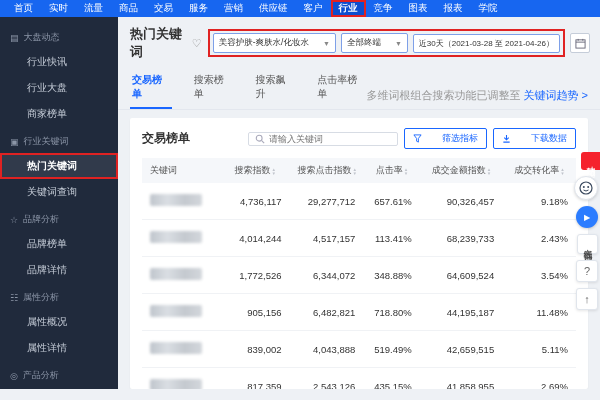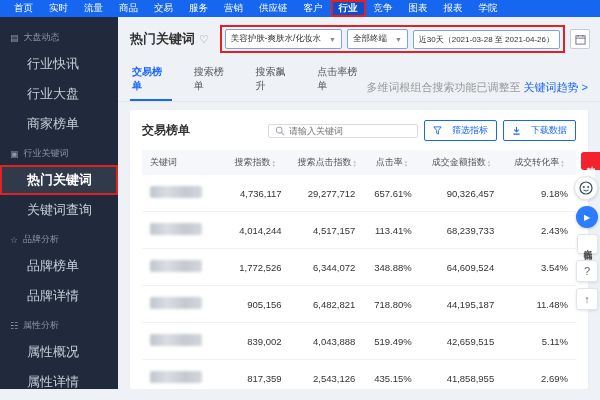--- a/index.html
+++ b/index.html
@@ -11,49 +11,49 @@
   .nav-item { display:flex; align-items:center; padding:0 8px; font-size:9.5px; color:#fff; cursor:pointer; white-space:nowrap; }
   .nav-item.active { background:#0d4ecf; font-weight:bold; }
   .ann { outline:2px solid #e02222; outline-offset:-2px; }
 
   .layout { display:flex; height:372px; }
 
   
   .sidebar { width:118px; background:#202a3c; flex-shrink:0; padding-top:6px; overflow:hidden; }
   .side-section-title { display:flex; align-items:center; gap:5px; padding:8px 10px 5px; font-size:9px; color:#8b95a7; }
   .side-icon { font-size:9px; color:#8b95a7; }
-  .side-item { padding:6px 10px 6px 27px; font-size:13px; color:#c6cdd8; cursor:pointer; }
+  .side-item { padding:6px 10px 6px 27px; font-size:10px; color:#c6cdd8; cursor:pointer; }
   .side-item.active { color:#fff; font-weight:bold; background:rgba(255,255,255,.08); }
 
   
   .content { flex:1; display:flex; flex-direction:column; overflow:hidden; }
   .page-head { display:flex; align-items:center; justify-content:space-between; padding:8px 10px 6px 12px; gap:6px; }
   .page-title-wrap { display:flex; align-items:center; gap:4px; }
   .page-title { font-size:13px; font-weight:bold; color:#333; }
   .fav { color:#999; font-size:11px; cursor:pointer; }
   .filters { display:flex; align-items:center; gap:5px; border:2px solid #e02222; padding:2px 3px; }
-  .select-box { display:flex; align-items:center; gap:8px; border:1px solid #7ea0e8; background:#fff; border-radius:2px; padding:3px 5px; font-size:8.5px; color:#333; cursor:pointer; white-space:nowrap; }
+  .select-box { display:flex; align-items:center; gap:14px; border:1px solid #7ea0e8; background:#fff; border-radius:2px; padding:3px 5px; font-size:8.5px; color:#333; cursor:pointer; white-space:nowrap; }
   .caret { font-size:7px; color:#888; }
   .date-box { border:1px solid #7ea0e8; background:#fff; border-radius:2px; padding:3px 5px; font-size:8px; color:#333; white-space:nowrap; cursor:pointer; }
   .cal-btn { width:20px; height:20px; border:1px solid #c5cdd9; background:#fff; border-radius:2px; display:flex; align-items:center; justify-content:center; cursor:pointer; }
 
   .tabs-row { display:flex; align-items:flex-end; justify-content:space-between; padding:0 12px; border-bottom:1px solid #e3e7ee; }
   .tabs { display:flex; gap:20px; }
   .tab { font-size:10px; color:#555; padding:6px 2px; cursor:pointer; border-bottom:2px solid transparent; }
   .tab.active { color:#1966ff; border-bottom-color:#1966ff; font-weight:bold; }
   .notice { font-size:11px; color:#999; padding-bottom:6px; white-space:nowrap; }
   .notice-link { color:#1966ff; cursor:pointer; margin-left:3px; }
 
   .card { background:#fff; margin:8px 12px 0; border-radius:2px; padding:10px 12px 0; flex:1; box-shadow:0 1px 2px rgba(0,0,0,.05); overflow:hidden; }
   .card-head { display:flex; align-items:center; justify-content:space-between; margin-bottom:9px; }
   .card-title { font-size:12px; font-weight:bold; color:#333; }
   .card-actions { display:flex; gap:6px; align-items:center; }
   .search-box { display:flex; align-items:center; border:1px solid #d7dce4; border-radius:2px; height:14px; padding:0 6px; width:150px; background:#fff; }
   .search-box input { border:0; outline:0; flex:1; font-size:9px; color:#333; min-width:0; font-family:inherit; }
-  .btn { display:flex; align-items:center; gap:10px; height:21px; padding:0 8px; border:1px solid #1966ff; color:#1966ff; background:#fff; border-radius:2px; font-size:9px; cursor:pointer; white-space:nowrap; }
+  .btn { display:flex; align-items:center; gap:20px; height:21px; padding:0 8px; border:1px solid #1966ff; color:#1966ff; background:#fff; border-radius:2px; font-size:9px; cursor:pointer; white-space:nowrap; }
 
   table { width:100%; border-collapse:collapse; table-layout:fixed; }
   thead th { background:#f5f7fa; color:#555; font-weight:normal; text-align:center; padding:6px 8px; font-size:9px; white-space:nowrap; }
   thead th:first-child { text-align:left; }
   tbody td { padding:11px 8px; border-bottom:1px solid #f0f2f5; color:#333; text-align:right; font-size:9.5px; white-space:nowrap; }
   tbody td:first-child { text-align:left; }
   .sorter { display:inline-flex; flex-direction:column; line-height:4px; font-size:5px; color:#c0c4cc; vertical-align:middle; margin-left:2px; }
   .masked { display:inline-block; width:52px; height:12px; border-radius:2px; background:linear-gradient(90deg,#bfc5cc,#dadee3,#c4c9cf,#d3d7dc); filter:blur(1.5px); }
 
   

